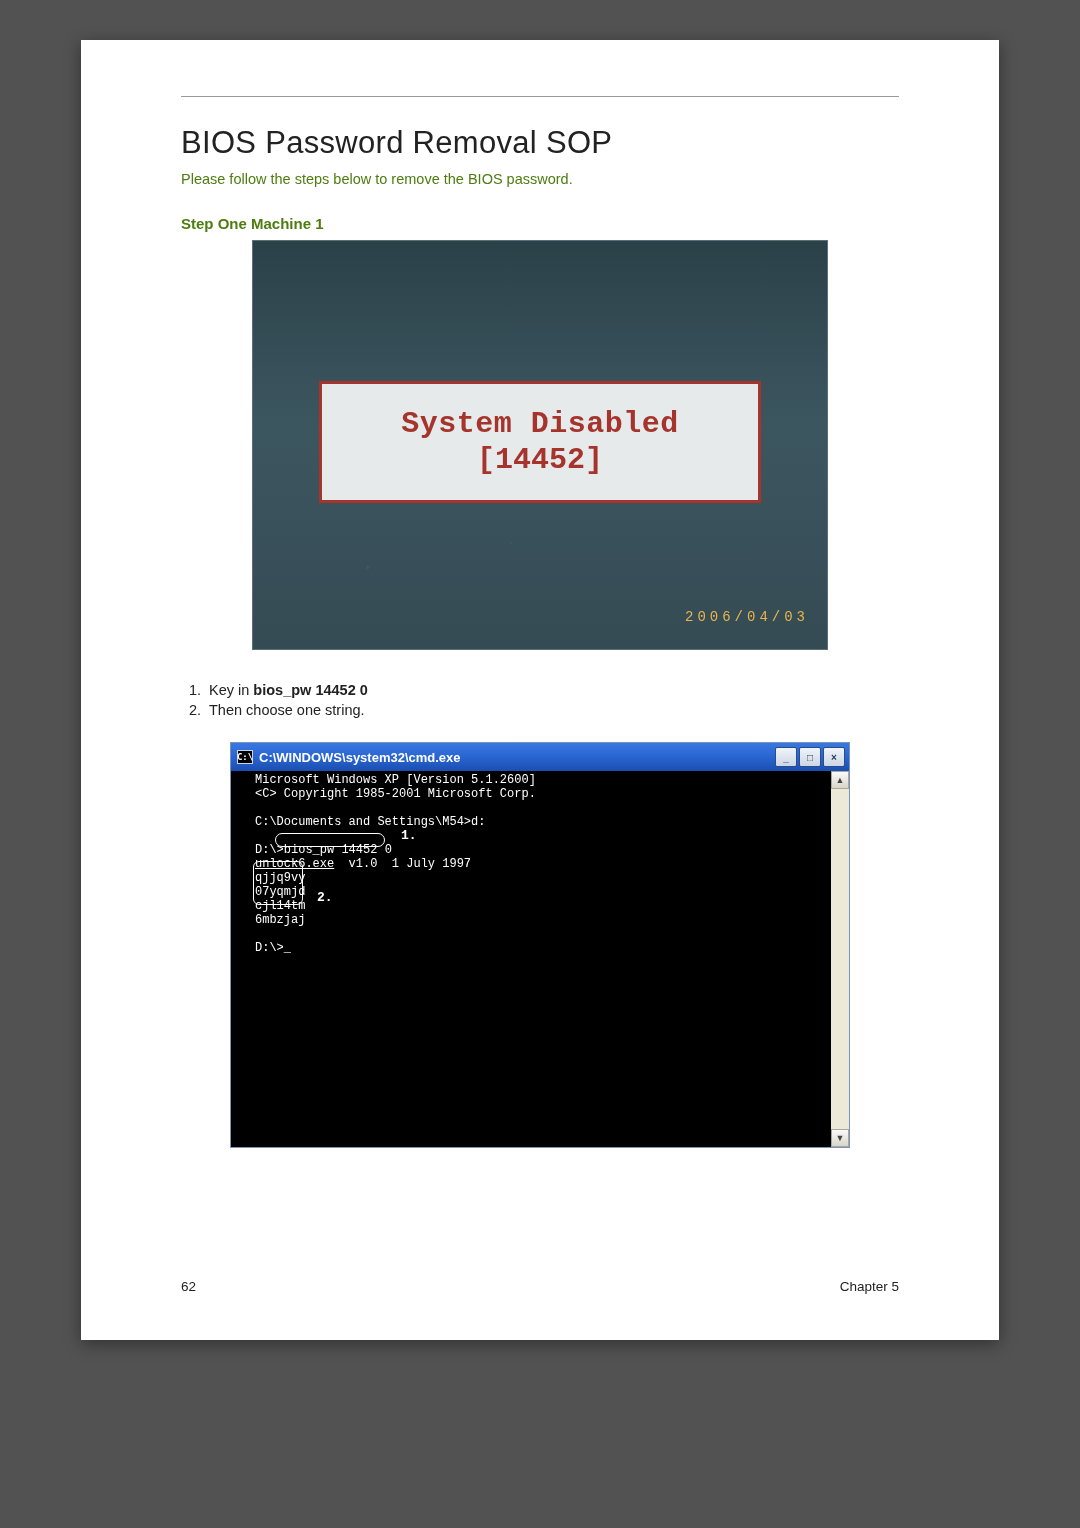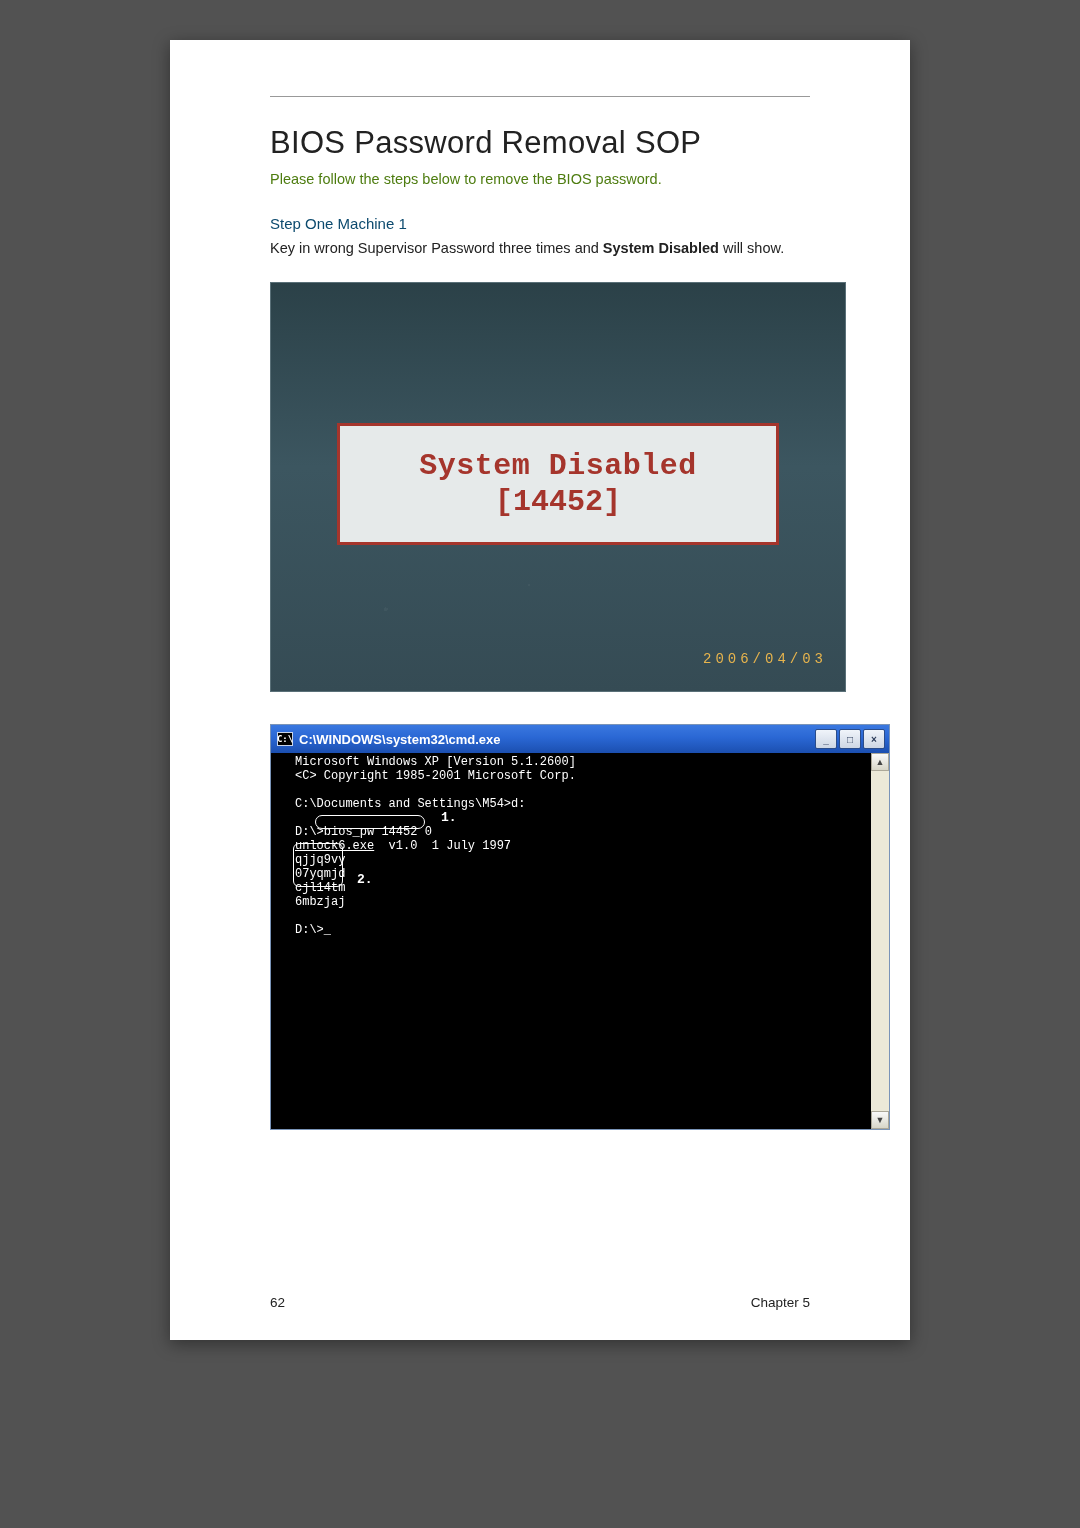--- a/index.html
+++ b/index.html
@@ -8,21 +8,21 @@
     font-family: "Segoe UI", Arial, sans-serif;
     width: 1080px;
     height: 1528px;
     display: flex;
     justify-content: center;
     align-items: flex-start;
     padding-top: 40px;
   }
   .page {
     background: #fff;
-    width: 740px;
+    width: 918px;
     height: 1300px;
     box-shadow: 0 4px 16px rgba(0,0,0,.4);
     padding: 56px 100px 30px 100px;
     position: relative;
   }
   .hr-top {
     border: none;
     border-top: 1px solid #999;
     margin-bottom: 28px;
   }
@@ -33,22 +33,22 @@
     margin-bottom: 10px;
     letter-spacing: .3px;
   }
   .intro {
     font-size: 14.5px;
     color: #4d7c0f;
     margin-bottom: 28px;
   }
   h3.step {
     font-size: 15px;
-    font-weight: 400;
-    color: #0c4a6e;
+    font-weight: 700;
+    color: #4d7c0f;
     margin-bottom: 8px;
   }
   .body {
     font-size: 14.5px;
     color: #222;
     margin-bottom: 26px;
   }
   .body strong { font-weight: 800; }
 
   
@@ -210,52 +210,57 @@
     background: linear-gradient(180deg,#fafafa,#d8d6c8);
     border: 1px solid #aca899;
     display:flex;align-items:center;justify-content:center;
     font-size: 9px;
     color: #444;
   }
   .sbtrack { flex: 1; background: #ece9d8; }
 
   .footer {
     position: absolute;
-    bottom: 30px;
+    bottom: 46px;
     left: 100px;
     right: 100px;
     display: flex;
     justify-content: space-between;
     font-size: 13.5px;
     color: #222;
   }
 </style>
 </head>
 <body>
 
 <div class="page">
 
   <hr class="hr-top">
 
   <h1>BIOS Password Removal SOP</h1>
   <p class="intro">Please follow the steps below to remove the BIOS password.</p>
 
   <h3 class="step">Step One Machine 1</h3>
-  <p class="body">
-    <span>Key in wrong Supervisor Password three times and </span><strong>System Disabled</strong><span> will show.</span>
-  </p>
 
   <div class="shot1">
     <div class="dialog">
       <div class="line1">System Disabled</div>
       <div class="line2">[14452]</div>
     </div>
     <div class="date">2006/04/03</div>
   </div>
 
+  <ol class="steps">
+    <li>
+      <span>Key in </span><strong>bios_pw 14452 0</strong>
+    </li>
+    <li>
+      <span>Then choose one string.</span>
+    </li>
+  </ol>
 
   <div class="cmdwrap">
     <div class="titlebar">
       <div class="cmdicon">C:\</div>
       <span>C:\WINDOWS\system32\cmd.exe</span>
       <div class="winbtns">
         <div class="winbtn">_</div>
         <div class="winbtn">□</div>
         <div class="winbtn close">×</div>
       </div>

